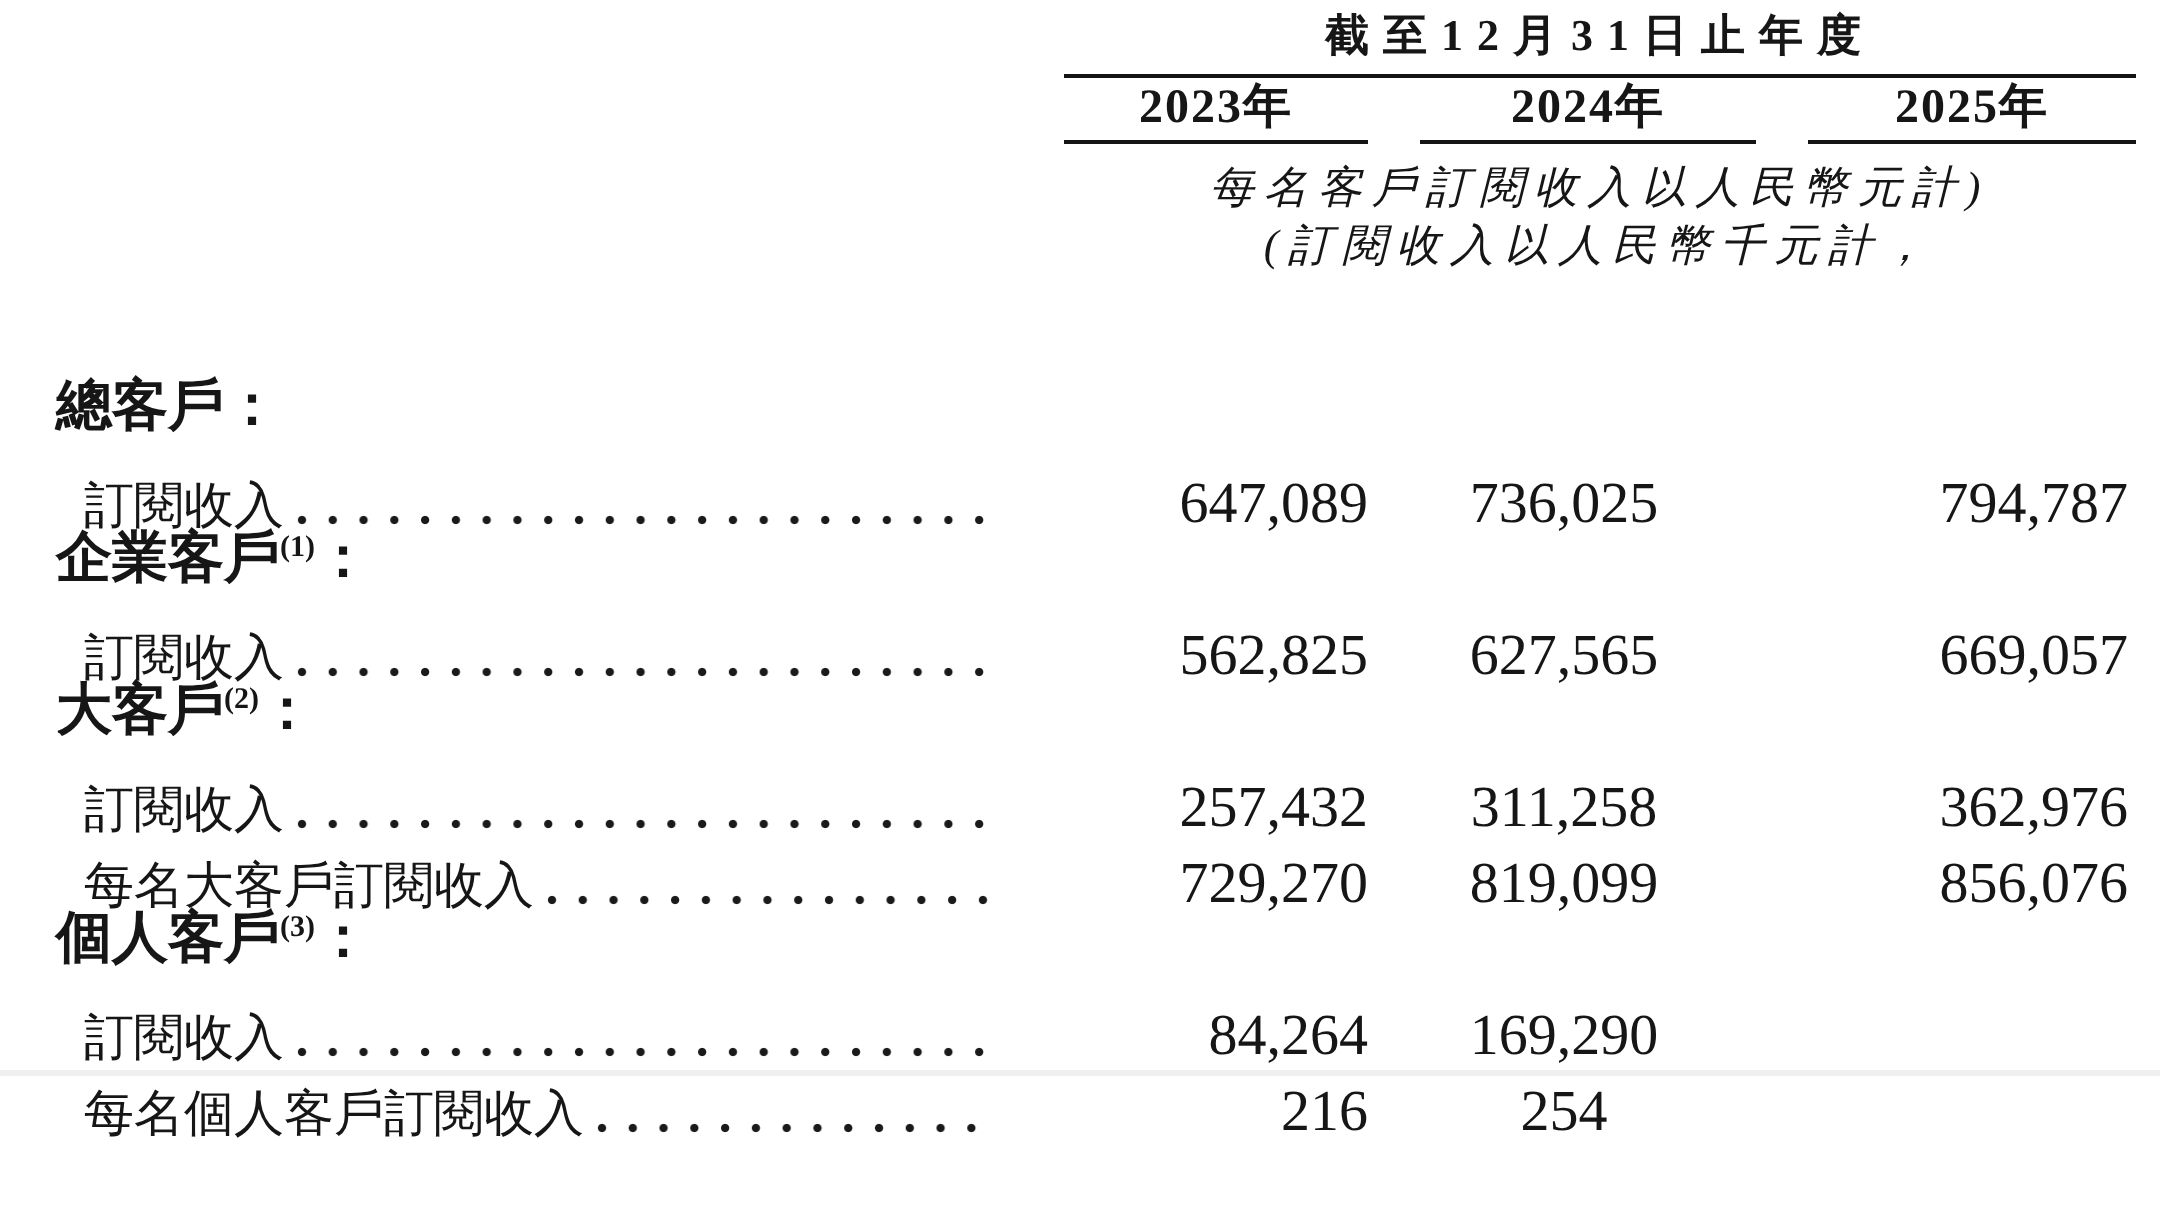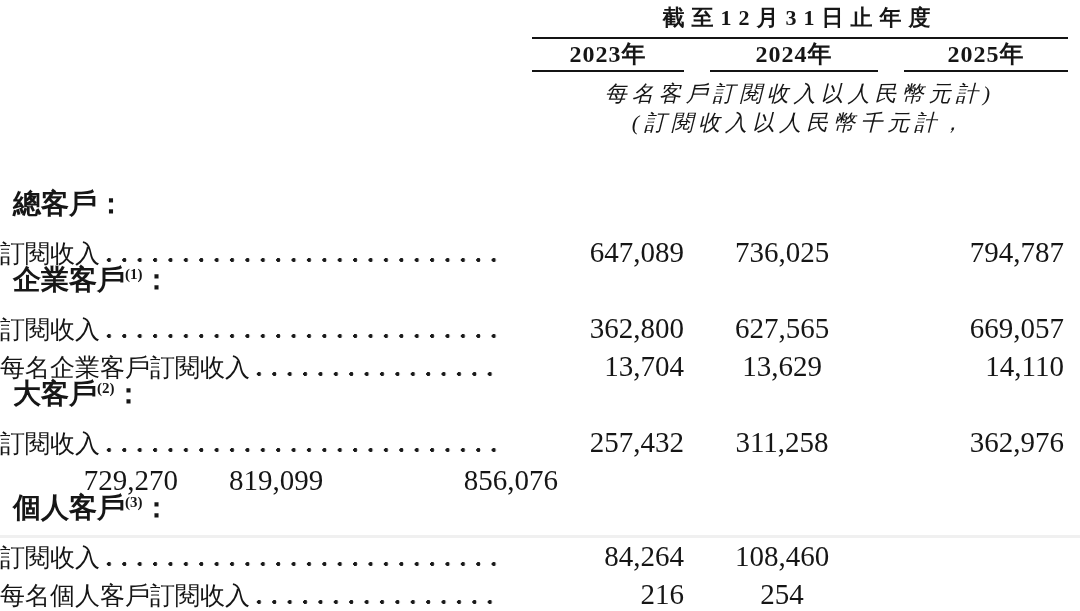--- a/index.html
+++ b/index.html
@@ -69,22 +69,22 @@
     align-items: baseline;
     height: 38px;
     line-height: 38px;
   }
   .label-cell {
     width: 506px;
     display: flex;
     align-items: stretch;
     box-sizing: border-box;
   }
-  .row.data .label-cell { }
-  .row.section .label-cell { padding-left: 13px; text-align: center; }
+  .row.data .label-cell { padding-left: 42px; }
+  .row.section .label-cell { padding-left: 28px; text-align: center; }
   .label-text {
     white-space: nowrap;
     font-size: 25px;
   }
   .row.section .label-text {
     font-weight: bold;
     font-size: 28px;
   }
   .footnote-sup {
     font-weight: bold;
@@ -160,64 +160,59 @@
       <div class="row section">
     <div class="label-cell">
       <span class="label-text"><span>企業客戶</span><span class="footnote-sup">(1)</span><span class="section-colon">：</span></span>
     </div>
   </div>
       <div class="row data">
     <div class="label-cell">
       <span class="label-text">訂閱收入</span>
       <span class="leader"></span>
     </div>
-    <div class="num n1">362,800</div>
+    <div class="num n1">562,825</div>
     <div class="num n2">627,565</div>
     <div class="num n3">669,057</div>
-  </div>
-      <div class="row data">
-    <div class="label-cell">
-      <span class="label-text">每名企業客戶訂閱收入</span>
-      <span class="leader"></span>
-    </div>
-    <div class="num n1">13,704</div>
-    <div class="num n2">13,629</div>
-    <div class="num n3">14,110</div>
   </div>
       <div class="row section">
     <div class="label-cell">
       <span class="label-text"><span>大客戶</span><span class="footnote-sup">(2)</span><span class="section-colon">：</span></span>
     </div>
   </div>
       <div class="row data">
     <div class="label-cell">
       <span class="label-text">訂閱收入</span>
       <span class="leader"></span>
     </div>
     <div class="num n1">257,432</div>
     <div class="num n2">311,258</div>
     <div class="num n3">362,976</div>
   </div>
       <div class="row data">
+    <div class="label-cell">
+      <span class="label-text">每名大客戶訂閱收入</span>
+      <span class="leader"></span>
+    </div>
     <div class="num n1">729,270</div>
     <div class="num n2">819,099</div>
     <div class="num n3">856,076</div>
   </div>
       <div class="row section">
     <div class="label-cell">
       <span class="label-text"><span>個人客戶</span><span class="footnote-sup">(3)</span><span class="section-colon">：</span></span>
     </div>
   </div>
       <div class="row data">
     <div class="label-cell">
       <span class="label-text">訂閱收入</span>
       <span class="leader"></span>
     </div>
     <div class="num n1">84,264</div>
-    <div class="num n2">108,460</div>
+    <div class="num n2">169,290</div>
   </div>
       <div class="row data">
     <div class="label-cell">
       <span class="label-text">每名個人客戶訂閱收入</span>
       <span class="leader"></span>
     </div>
     <div class="num n1">216</div>
     <div class="num n2">254</div>
   </div>
     </div>

